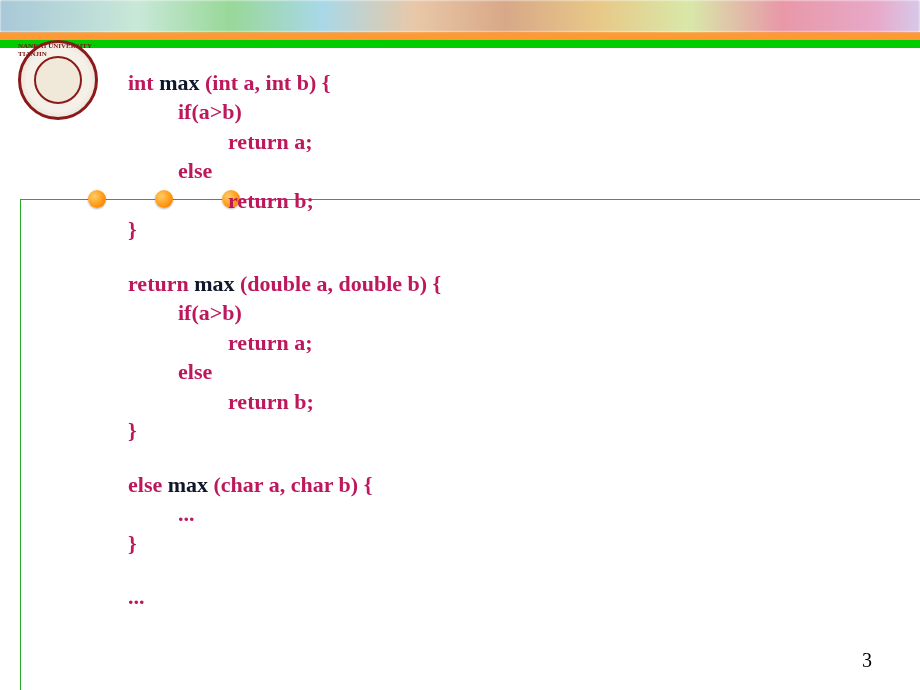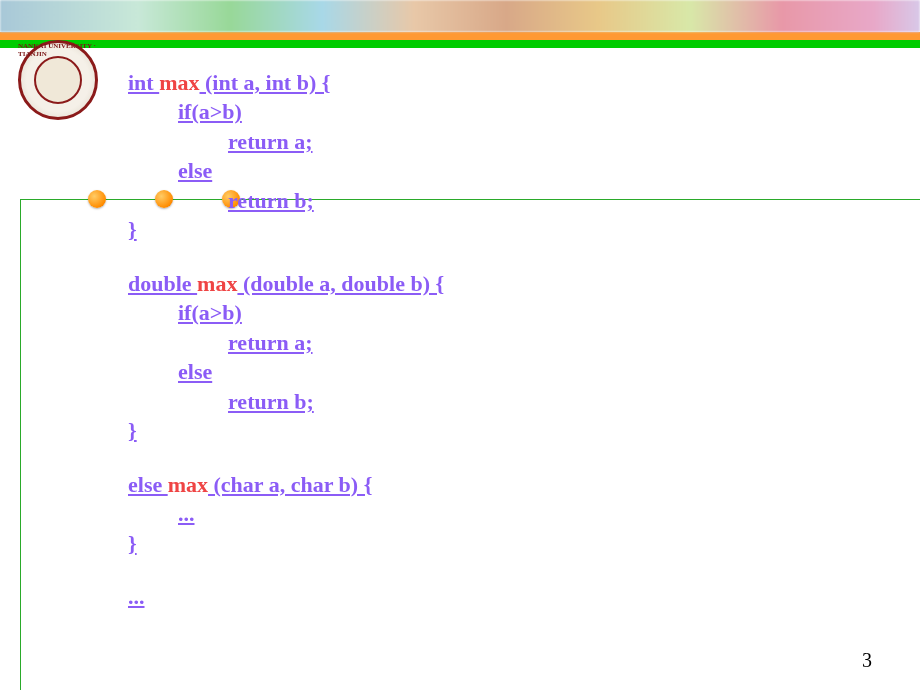--- a/index.html
+++ b/index.html
@@ -95,22 +95,22 @@
       box-shadow: 0 1px 2px rgba(0,0,0,0.3);
     }
     .content {
       position: absolute;
       top: 68px;
       left: 128px;
       font-size: 22px;
       font-weight: bold;
       line-height: 1.34;
     }
-    .kw { color: #8b5cf6; text-decoration: underline; }
-    .fn { color: #ef4444; }
+    .kw { color: #be185d; }
+    .fn { color: #0f172a; }
     .page-num {
       position: absolute;
       bottom: 18px;
       right: 48px;
       font-size: 20px;
       color: #000;
     }
     .block { margin-bottom: 24px; }
     .indent1 { padding-left: 50px; }
     .indent2 { padding-left: 100px; }
@@ -139,21 +139,21 @@
   <div class="block">
     <div><span class="kw">int </span><span class="fn">max</span><span class="kw"> (int a, int b) {</span></div>
     <div class="indent1 kw">if(a&gt;b)</div>
     <div class="indent2 kw">return a;</div>
     <div class="indent1 kw">else</div>
     <div class="indent2 kw">return b;</div>
     <div class="kw">}</div>
   </div>
 
   <div class="block">
-    <div><span class="kw">double </span><span class="fn">max</span><span class="kw"> (double a, double b) {</span></div>
+    <div><span class="kw">return </span><span class="fn">max</span><span class="kw"> (double a, double b) {</span></div>
     <div class="indent1 kw">if(a&gt;b)</div>
     <div class="indent2 kw">return a;</div>
     <div class="indent1 kw">else</div>
     <div class="indent2 kw">return b;</div>
     <div class="kw">}</div>
   </div>
 
   <div class="block">
     <div><span class="kw">else </span><span class="fn">max</span><span class="kw"> (char a, char b) {</span></div>
     <div class="indent1 kw">...</div>

